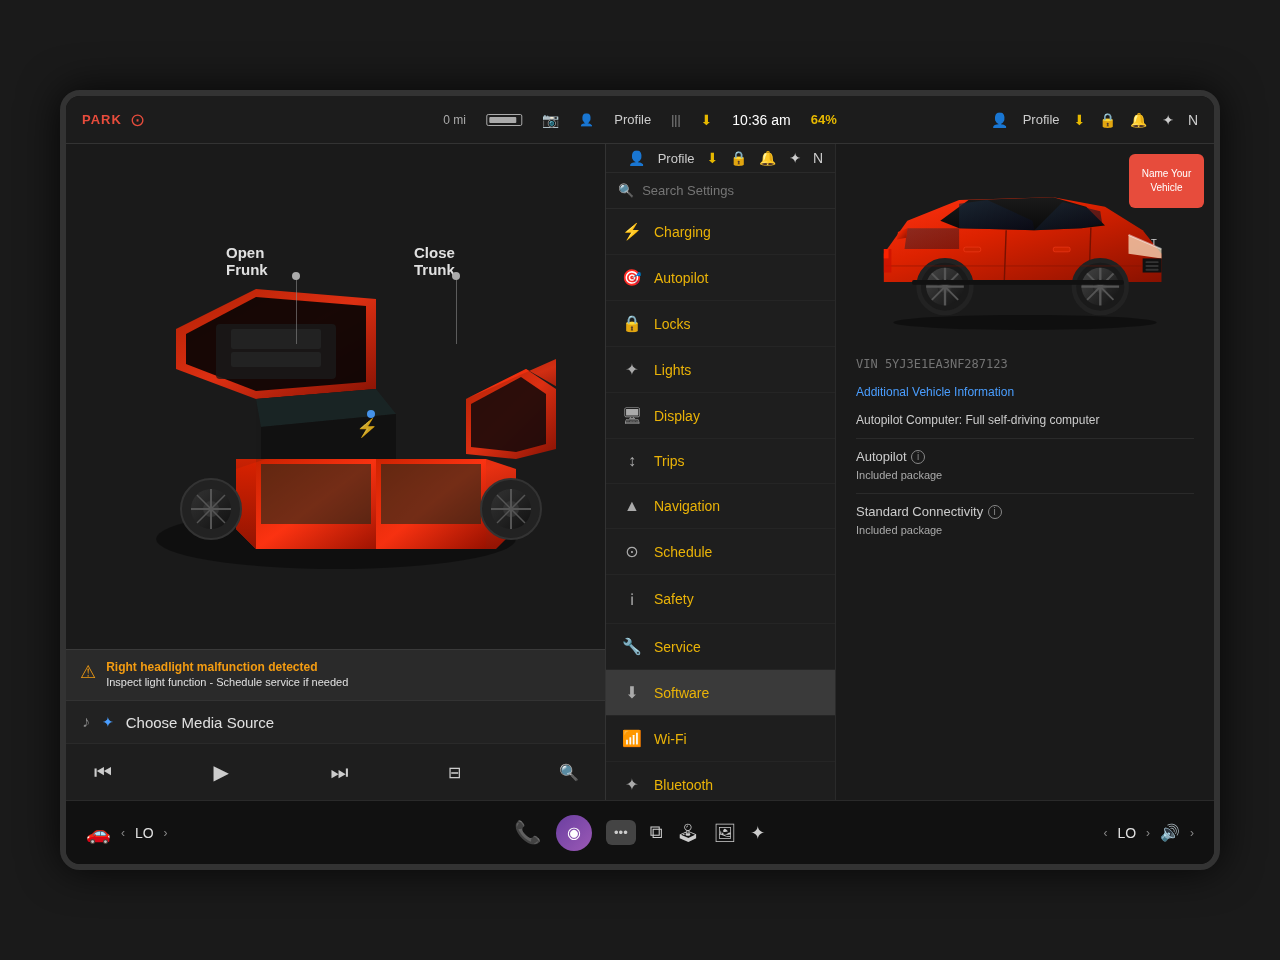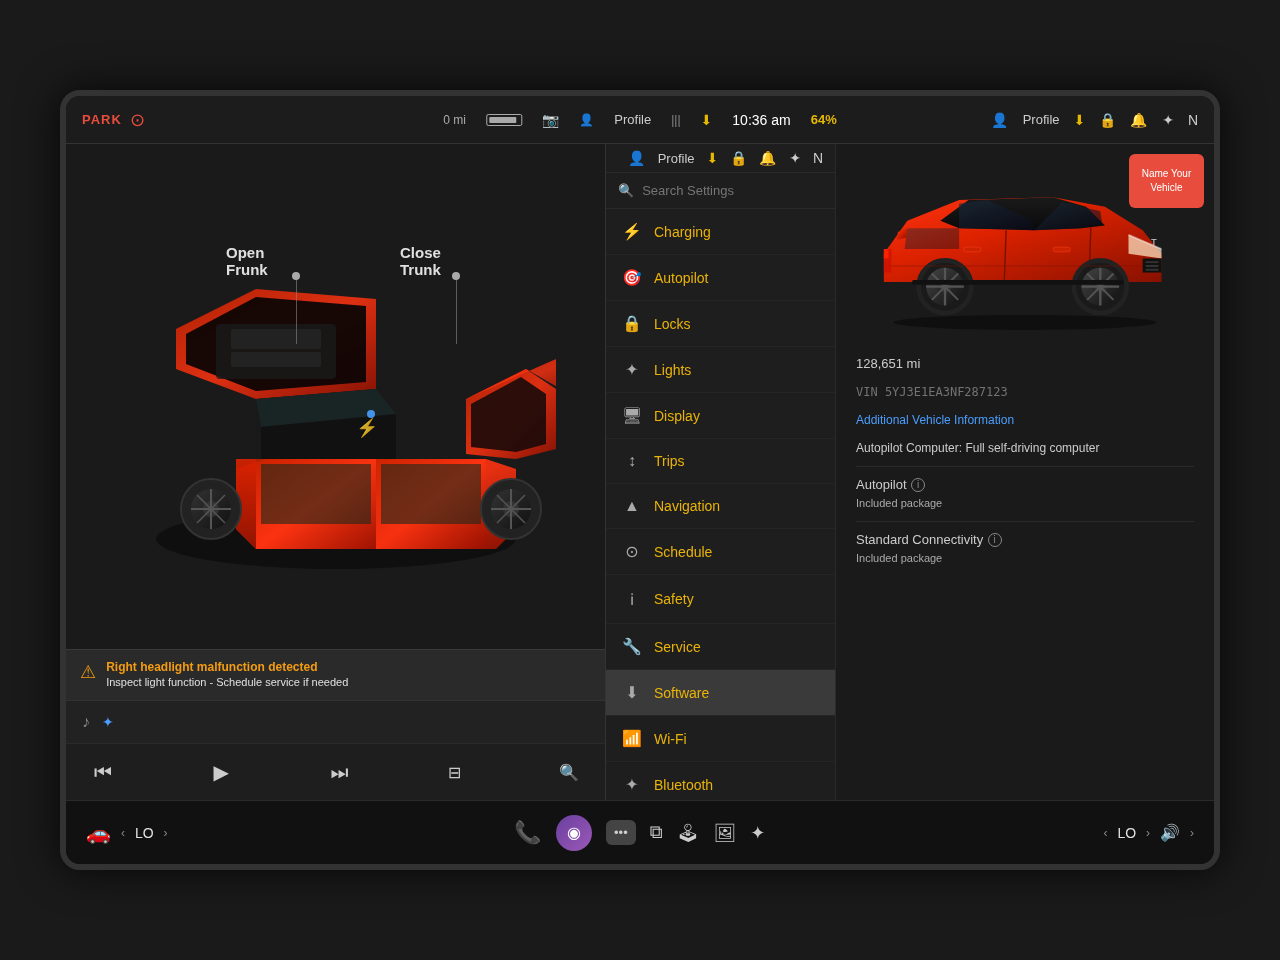--- a/index.html
+++ b/index.html
@@ -138,21 +138,21 @@
       font-weight: 500;
     }
 
     .open-frunk-label {
       top: 100px;
       left: 160px;
     }
 
     .close-trunk-label {
       top: 100px;
-      left: 334px;
+      left: 348px;
     }
 
     
     .car-svg-container {
       position: absolute;
       top: 80px;
       left: 50px;
       width: 440px;
       height: 380px;
     }
@@ -597,20 +597,21 @@
         <span class="warning-icon">⚠</span>
         <div>
           <div class="warning-title">Right headlight malfunction detected</div>
           <div class="warning-text">Inspect light function - Schedule service if needed</div>
         </div>
       </div>
 
       <div class="media-bar">
         <span class="music-icon">♪</span>
         <span class="bluetooth-icon">✦</span>
+        <span class="choose-media-text">Choose Media Source</span>
       </div>
 
       <div class="media-controls">
         <span class="ctrl-btn">⏮</span>
         <span class="ctrl-btn">▶</span>
         <span class="ctrl-btn">⏭</span>
         <span class="equalizer-btn">⊟</span>
         <span class="search-btn">🔍</span>
       </div>
     </div>
@@ -771,23 +772,20 @@
           <path d="M35,72 L45,68 L44,78 L34,80 Z" fill="url(#carBodyGrad2)"></path>
 
           <path d="M22,108 L295,108" stroke="#771100" stroke-width="1" opacity="0.5"></path>
 
           <path d="M20,90 L20,115 L28,115 L28,90 Z" fill="#cc1100" opacity="0.8"></path>
           <path d="M20,90 L20,100 L25,100 L25,90 Z" fill="#ff2200" opacity="0.9"></path>
         </svg>
       </div>
 
 
-      <div class="info-row">
-        <span style="color:#ccc;font-size:13px;">128,651 mi</span>
-      </div>
 
       <div class="info-row">
         <span style="color:#737373;font-size:12px;font-family:monospace;">VIN 5YJ3E1EA3NF287123</span>
       </div>
 
       <div class="info-row">
         <a style="color:#4a9eff;font-size:12px;cursor:pointer;text-decoration:none;">Additional Vehicle Information</a>
       </div>
 
       <div class="info-row">

